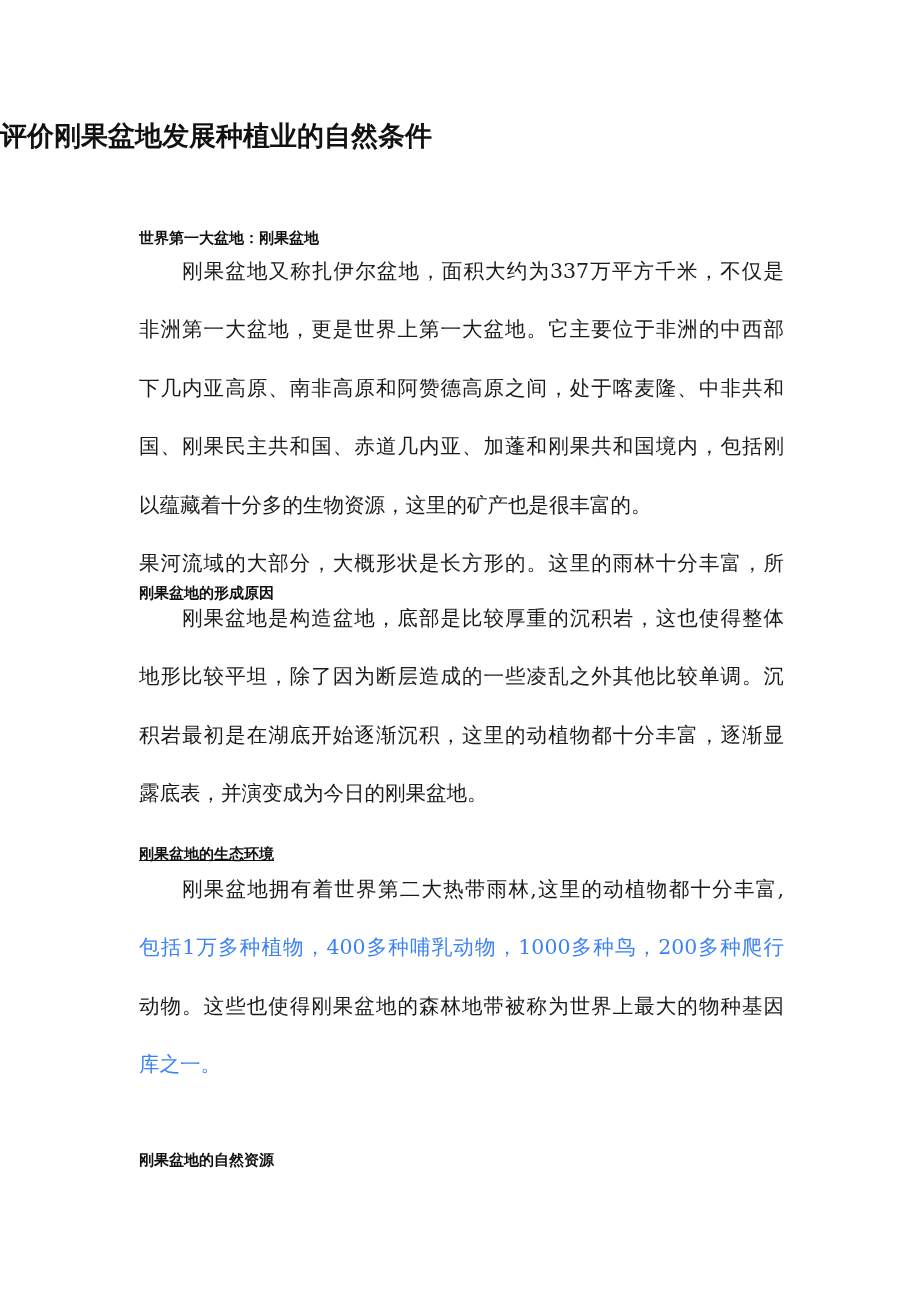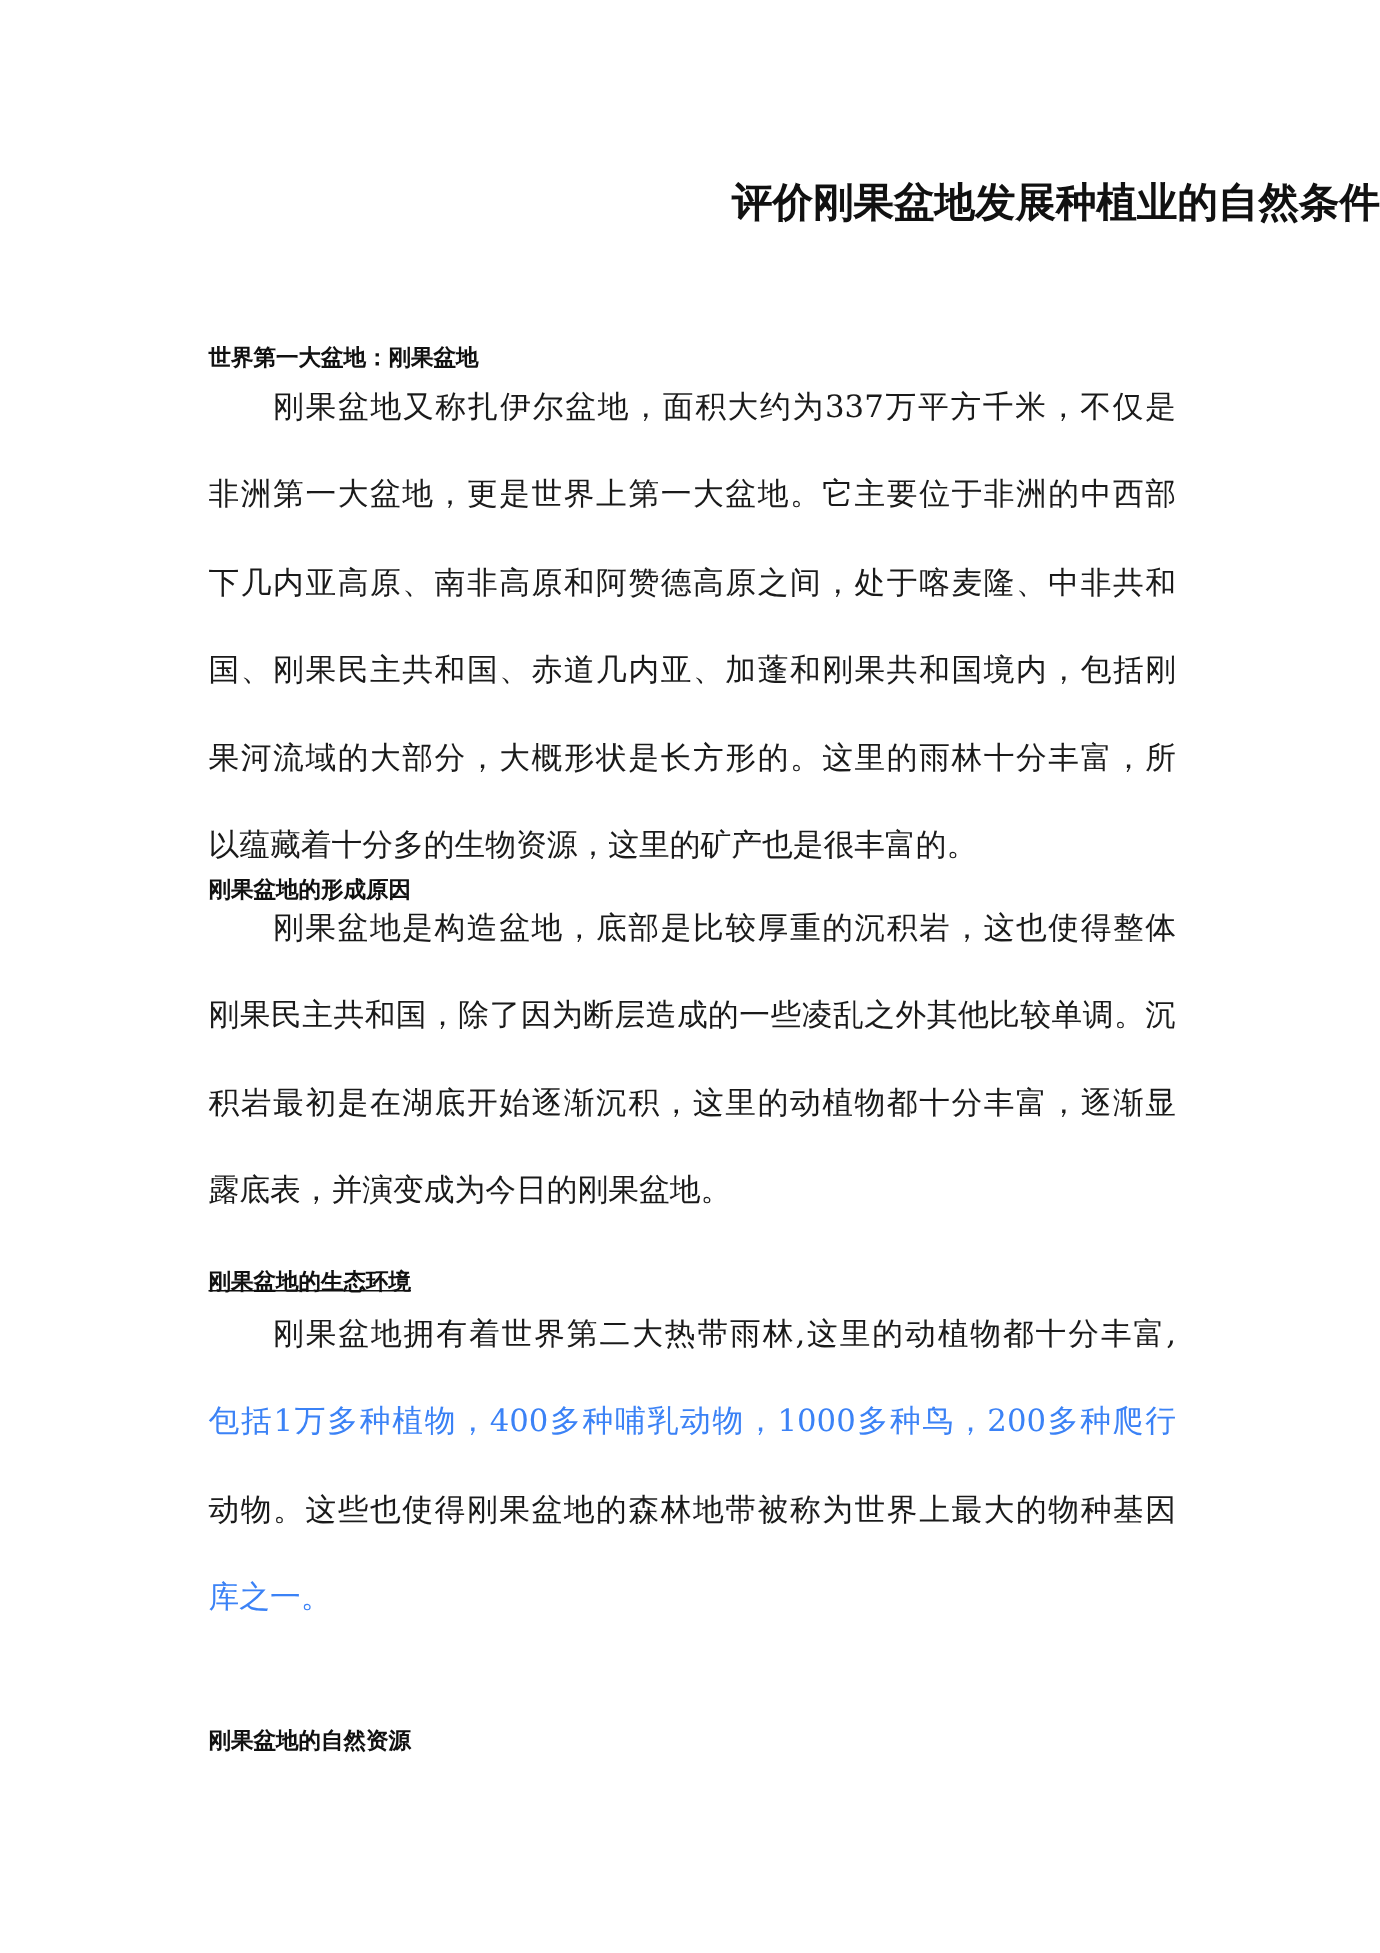--- a/index.html
+++ b/index.html
@@ -1,19 +1,19 @@
 <!DOCTYPE html>
 <html><head>
 <meta charset="utf-8">
 <style>
   html, body { margin: 0; padding: 0; background: #ffffff; }
   body { width: 920px; height: 1302px; position: relative; overflow: hidden; }
   .page { position: absolute; left: 0; top: 0; width: 920px; height: 1302px; background: #fff; }
   .title {
-    position: absolute; left: 0; top: 116px; width: 920px; text-align: right;
+    position: absolute; left: 0; top: 116px; width: 920px; text-align: left;
     font-family: "DejaVu Sans", sans-serif; font-weight: bold; font-size: 27px;
     line-height: 40px; color: #111; letter-spacing: 0px;
   }
   .heading {
     position: absolute; left: 139px;
     font-family: "DejaVu Sans", sans-serif; font-weight: bold; font-size: 15px;
     line-height: 20px; color: #111; margin-top: 44px;
   }
   .para { position: absolute; left: 139px; width: 645px; }
   .line {
@@ -30,28 +30,28 @@
 
 <div class="page">
   <div class="title">评价刚果盆地发展种植业的自然条件</div>
 
   <div class="heading" style="top:184px;">世界第一大盆地：刚果盆地</div>
   <div class="para" style="top:232px;">
     <span class="line indent">刚果盆地又称扎伊尔盆地，面积大约为337万平方千米，不仅是</span>
     <span class="line">非洲第一大盆地，更是世界上第一大盆地。它主要位于非洲的中西部</span>
     <span class="line">下几内亚高原、南非高原和阿赞德高原之间，处于喀麦隆、中非共和</span>
     <span class="line">国、刚果民主共和国、赤道几内亚、加蓬和刚果共和国境内，包括刚</span>
+    <span class="line last">以蕴藏着十分多的生物资源，这里的矿产也是很丰富的。</span>
     <span class="line">果河流域的大部分，大概形状是长方形的。这里的雨林十分丰富，所</span>
-    <span class="line last">以蕴藏着十分多的生物资源，这里的矿产也是很丰富的。</span>
   </div>
 
   <div class="heading" style="top:539px;">刚果盆地的形成原因</div>
   <div class="para" style="top:579px;">
     <span class="line indent">刚果盆地是构造盆地，底部是比较厚重的沉积岩，这也使得整体</span>
-    <span class="line">刚果民主共和国，除了因为断层造成的一些凌乱之外其他比较单调。沉</span>
+    <span class="line">地形比较平坦，除了因为断层造成的一些凌乱之外其他比较单调。沉</span>
     <span class="line">积岩最初是在湖底开始逐渐沉积，这里的动植物都十分丰富，逐渐显</span>
     <span class="line last">露底表，并演变成为今日的刚果盆地。</span>
   </div>
 
   <div class="heading" style="top:800px;text-decoration:underline;">刚果盆地的生态环境</div>
   <div class="para" style="top:850px;">
     <span class="line indent">刚果盆地拥有着世界第二大热带雨林,这里的动植物都十分丰富,</span>
     <span class="line gray">包括1万多种植物，400多种哺乳动物，1000多种鸟，200多种爬行</span>
     <span class="line">动物。这些也使得刚果盆地的森林地带被称为世界上最大的物种基因</span>
     <span class="line last gray">库之一。</span>

